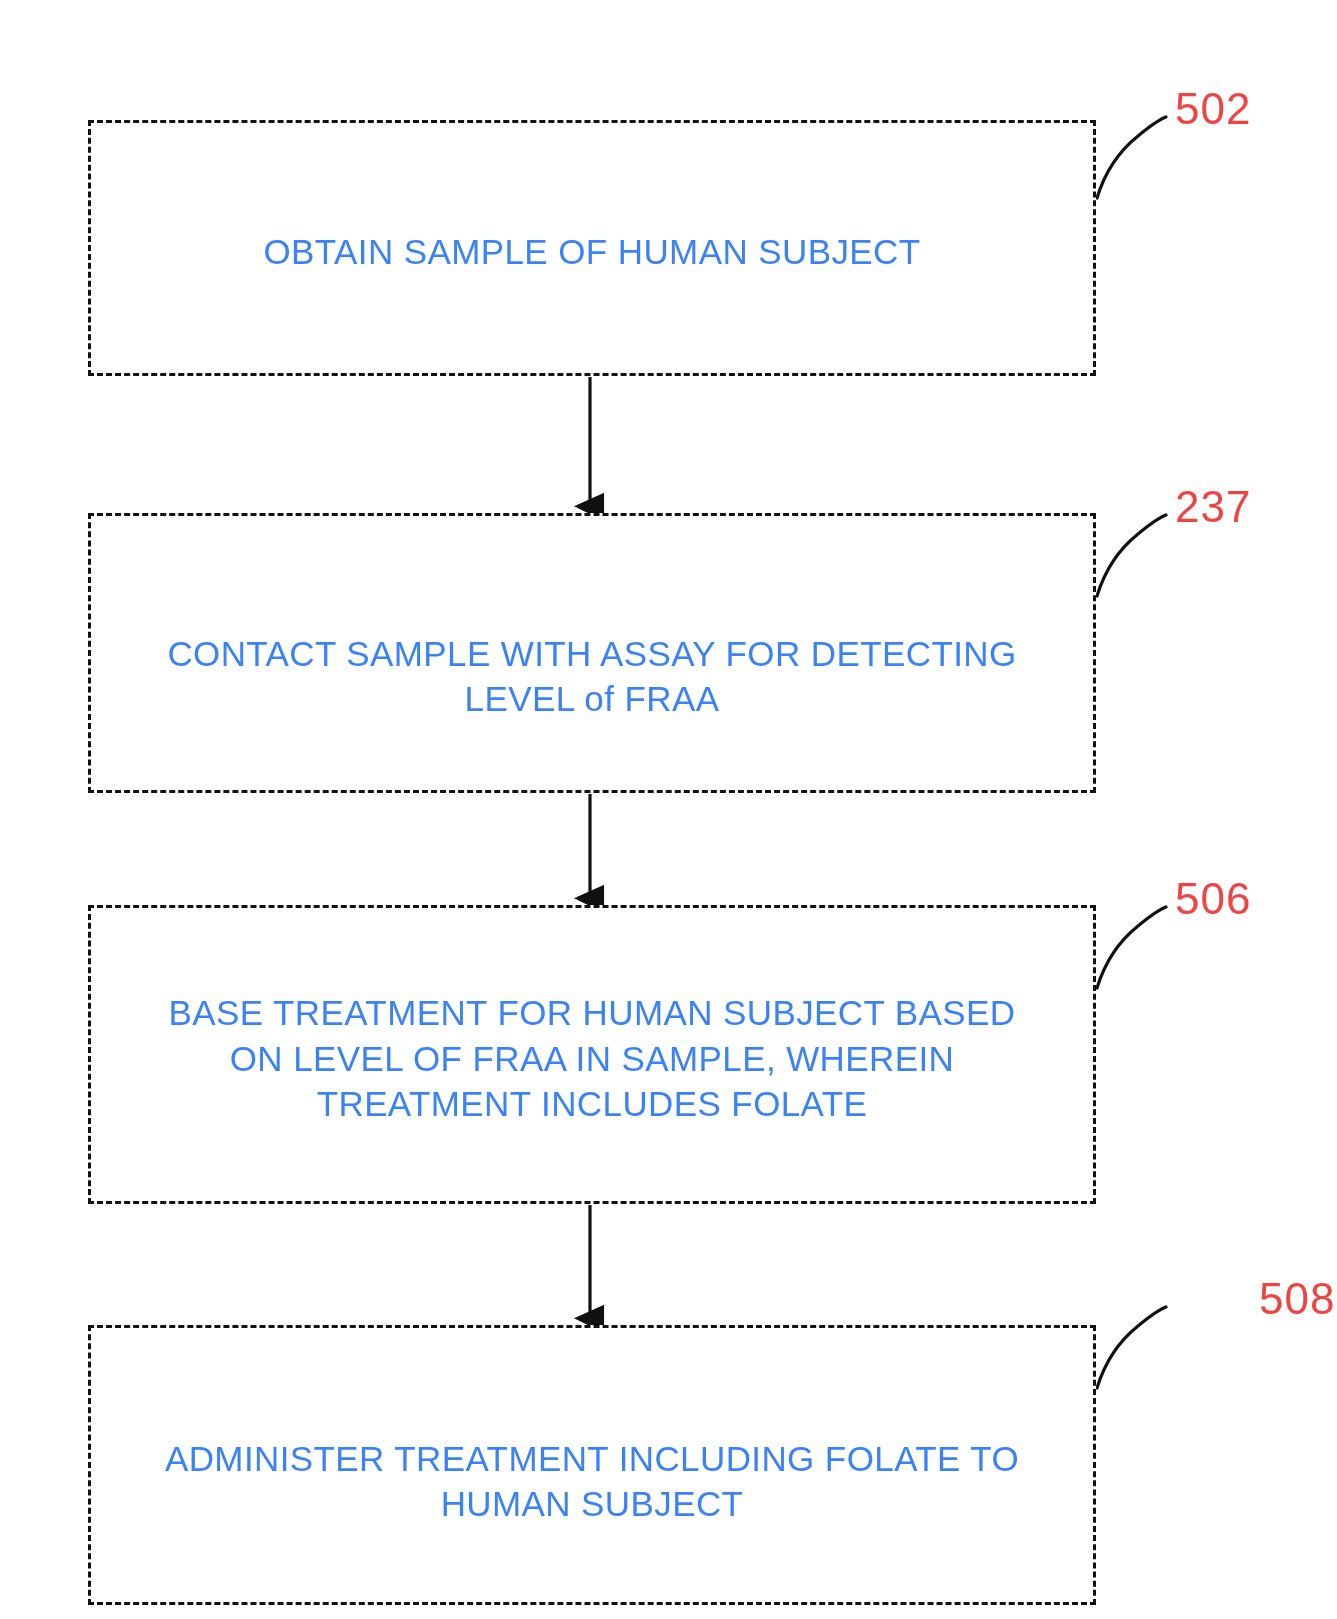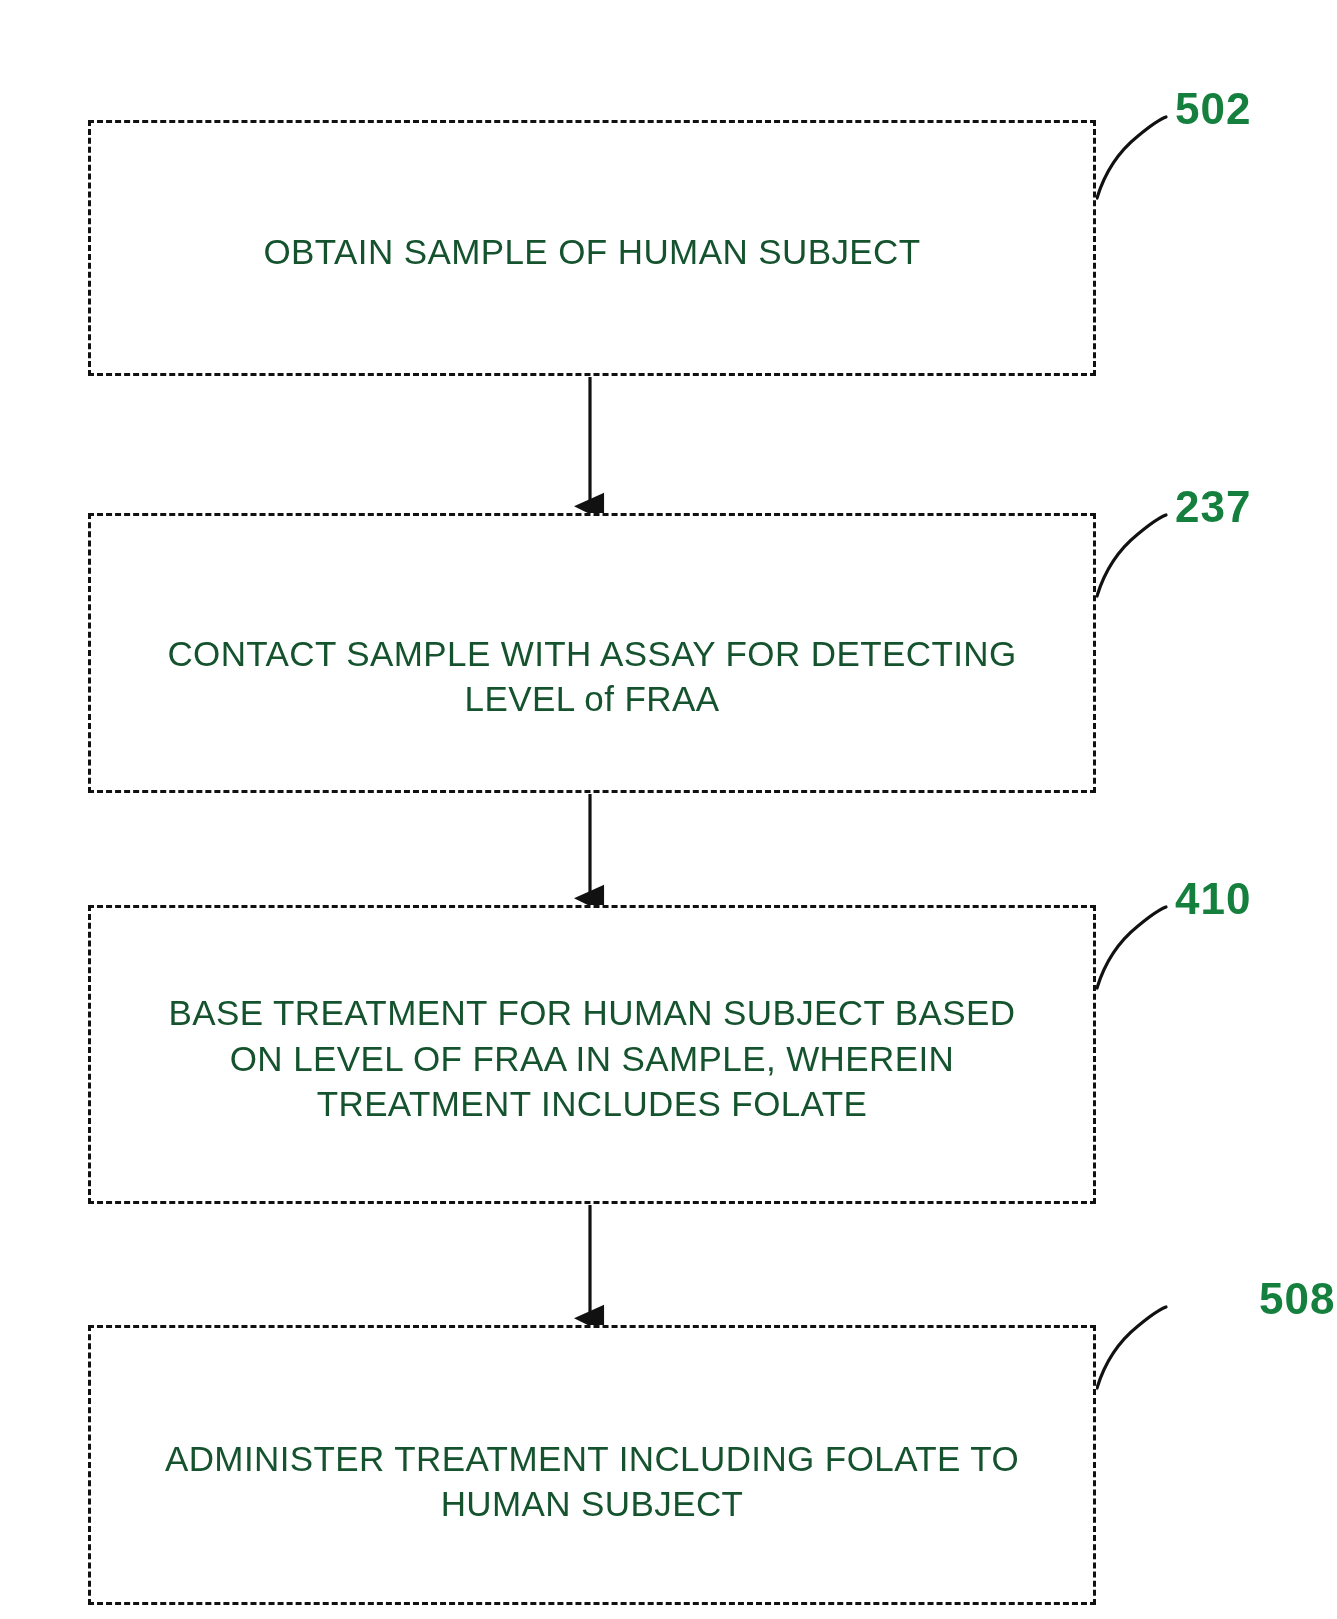--- a/index.html
+++ b/index.html
@@ -24,21 +24,21 @@
     position: absolute;
     box-sizing: border-box;
     border: 3px dashed #111111;
     background: #ffffff;
     display: flex;
     align-items: center;
     justify-content: center;
   }
   .flow-box-text {
     text-align: center;
-    color: #14532d;
+    color: #3b82f6;
     font-family: "Liberation Sans", sans-serif;
     font-size: 35px;
     font-weight: 400;
     line-height: 1.30;
     letter-spacing: 0.4px;
     white-space: pre-line;
     padding: 0 22px;
   }
 
   #box-502 { left: 88px;  top: 120px;  width: 1008px; height: 256px; }
@@ -58,24 +58,24 @@
     left: 0;
     top: 0;
     width: 1337px;
     height: 1619px;
     pointer-events: none;
   }
 
   
   .ref-label {
     position: absolute;
-    color: #15803d;
+    color: #ef4444;
     font-family: "Liberation Sans", sans-serif;
     font-size: 44px;
-    font-weight: 700;
+    font-weight: 400;
     letter-spacing: 1px;
     white-space: nowrap;
   }
   #ref-502 { left: 1175px; top: 84px;  }
   #ref-504 { left: 1175px; top: 482px; }
   #ref-506 { left: 1175px; top: 874px; }
   #ref-508 { left: 1244px; top: 1274px; margin-left: 15px; }
 </style>
 </head>
 <body>
@@ -119,16 +119,16 @@
   </div>
 
   <div class="flow-box" id="box-506">
     <div class="flow-box-text">BASE TREATMENT FOR HUMAN SUBJECT BASED
 ON LEVEL OF FRAA IN SAMPLE, WHEREIN
 TREATMENT INCLUDES FOLATE</div>
   </div>
 
   <div class="ref-label" id="ref-502">502</div>
   <div class="ref-label" id="ref-504">237</div>
-  <div class="ref-label" id="ref-506">410</div>
+  <div class="ref-label" id="ref-506">506</div>
   <div class="ref-label" id="ref-508">508</div>
 
 </div>
 
 </body></html>

